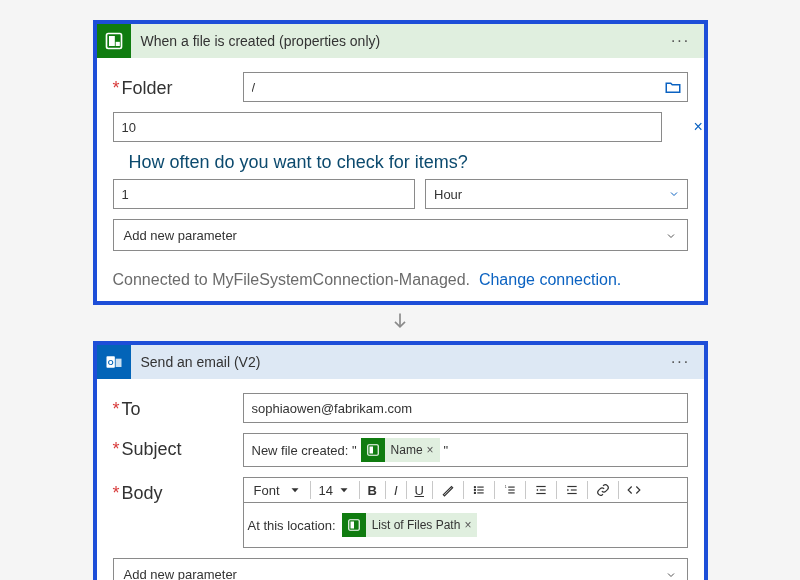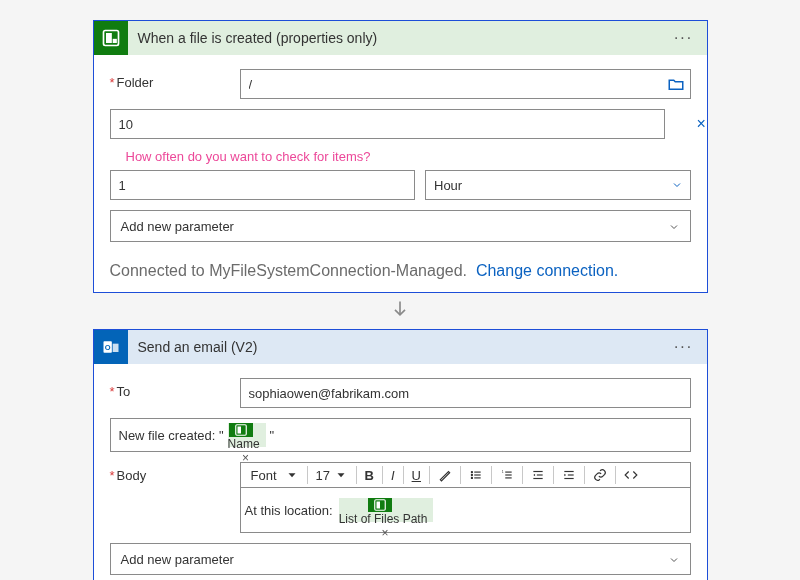--- a/index.html
+++ b/index.html
@@ -1,47 +1,47 @@
 <!DOCTYPE html>
 <html><head>
 <meta charset="utf-8">
 <style>
   * { box-sizing: border-box; margin: 0; padding: 0; font-family: "Segoe UI", Arial, sans-serif; }
   body { background: #f5f5f5; width: 800px; height: 580px; padding: 20px 0; display: flex; flex-direction: column; align-items: center; }
-  .card { width: 615px; border: 1px solid #1d4ed8; background: #fff; }
+  .card { width: 615px; border: 4px solid #1d4ed8; background: #fff; }
   .card-header { height: 34px; display: flex; align-items: center; padding: 0 10px 0 0; font-size: 14px; }
   .card-header.green { background: #e0efdf; }
   .card-header.blue  { background: #dde8f4; }
   .hdr-icon { width: 34px; height: 34px; display: flex; align-items: center; justify-content: center; margin-right: 10px; }
   .hdr-icon.green { background: #107c10; }
   .hdr-icon.blue  { background: #0364b8; }
   .hdr-icon svg { width: 20px; height: 20px; }
   .hdr-title { flex: 1; color: #333; }
   .more-btn { cursor: pointer; color: #555; font-size: 16px; letter-spacing: 1px; padding: 0 4px; }
   .card-body { padding: 14px 16px 10px 16px; font-size: 13px; color: #333; }
   .row { display: flex; align-items: flex-start; margin-bottom: 10px; }
-  .label { width: 130px; padding-top: 6px; font-size: 13px; color: #333; }
+  .label { width: 130px; padding-top: 6px; font-size: 18px; color: #333; }
   .req::before { content: "*"; color: #d83b3b; margin-right: 2px; }
   .field { flex: 1; position: relative; }
   .input-box { width: 100%; height: 30px; border: 1px solid #8a8a8a; padding: 0 30px 0 8px; font-size: 13px; color: #333; background: #fff; }
   .icon-right { position: absolute; right: 6px; top: 6px; width: 18px; height: 18px; display: flex; align-items: center; justify-content: center; cursor: pointer; }
   .close-x { position: absolute; right: -24px; top: 6px; width: 18px; height: 18px; color: #0b62c1; cursor: pointer; font-size: 16px; }
-  .section-label { font-size: 13px; margin: 4px 0 6px 0; color: #ec4899; padding-left: 16px; }
+  .section-label { font-size: 18px; margin: 4px 0 6px 0; color: #0c4a6e; padding-left: 16px; }
   .split-row { display: flex; gap: 10px; margin-bottom: 10px; }
   .split-row .input-box { flex: 1; }
   .select-box { position: relative; flex: 1; }
   .chevron { position: absolute; right: 8px; top: 9px; width: 12px; height: 12px; }
   .add-param { height: 32px; border: 1px solid #8a8a8a; display: flex; align-items: center; padding: 8px 10px; font-size: 13px; color: #333; margin-top: 4px; cursor: pointer; position: relative; }
   .add-param .chevron { right: 10px; top: 10px; }
   .footer { font-size: 16px; color: #6b6b6b; padding: 10px 16px 12px 16px; border-top: none; }
   .footer a { color: #0b62c1; text-decoration: none; cursor: pointer; }
   .arrow-down { margin: 6px 0; }
   .arrow-down svg { width: 20px; height: 20px; }
   .token-box { min-height: 32px; border: 1px solid #8a8a8a; padding: 4px 8px; display: flex; align-items: center; flex-wrap: wrap; gap: 4px; font-size: 13px; }
-  .token { display: inline-flex; align-items: center; background: #e0efdf; height: 24px; padding-right: 6px; font-size: 12px; flex-direction: column; }
+  .token { display: inline-flex; align-items: center; background: #e0efdf; height: 24px; padding-right: 6px; font-size: 12px; }
   .token-icon { width: 24px; height: 24px; background: #107c10; display: flex; align-items: center; justify-content: center; margin-right: 6px; }
   .token-icon svg { width: 14px; height: 14px; }
   .token-x { margin-left: 4px; cursor: pointer; color: #555; }
   .toolbar { height: 26px; border: 1px solid #8a8a8a; display: flex; align-items: center; padding: 0 6px; gap: 2px; }
   .tb-item { height: 22px; display: flex; align-items: center; padding: 0 4px; cursor: pointer; font-size: 13px; }
   .tb-sep { width: 1px; height: 18px; background: #c8c8c8; margin: 0 2px; }
   .tb-item svg { width: 14px; height: 14px; }
   .tb-font { min-width: 56px; justify-content: space-between; }
   .body-area { border: 1px solid #8a8a8a; border-top: none; padding: 10px 4px; display: flex; align-items: center; gap: 6px; font-size: 13px; }
   .folder-icon svg { stroke: #0b62c1; }
@@ -124,20 +124,21 @@
     </div>
     <div class="hdr-title">Send an email (V2)</div>
     <div class="more-btn">···</div>
   </div>
   <div class="card-body">
     <div class="row">
       <div class="label req">To</div>
       <div class="field"><input class="input-box" value="sophiaowen@fabrikam.com" style=""></div>
     </div>
     <div class="row">
+      <div class="label req">Subject</div>
       <div class="field">
         <div class="token-box">
           <span>New file created: "</span>
           <span class="token">
             <span class="token-icon">
                 <svg viewBox="0 0 24 24" fill="none" stroke="#fff" stroke-width="2">
                   <rect x="3" y="3" width="18" height="18" rx="2"></rect>
                   <rect x="6" y="6" width="6" height="12" fill="#fff" stroke="none"></rect>
                 </svg>
               </span>
@@ -152,21 +153,21 @@
       <div class="label req">Body</div>
       <div class="field">
         <div class="toolbar">
           <div class="tb-item tb-font">
               <span>Font</span>
               <svg viewBox="0 0 24 24" fill="#333">
                 <polygon points="6,9 18,9 12,16"></polygon>
               </svg>
             </div>
           <div class="tb-sep"></div>
-          <div class="tb-item"><span>17</span>&nbsp;<svg viewBox="0 0 24 24" fill="#333">
+          <div class="tb-item"><span>14</span>&nbsp;<svg viewBox="0 0 24 24" fill="#333">
                 <polygon points="6,9 18,9 12,16"></polygon>
               </svg></div>
           <div class="tb-sep"></div>
           <div class="tb-item" style="font-weight:bold">B</div>
           <div class="tb-sep"></div>
           <div class="tb-item" style="font-style:italic">I</div>
           <div class="tb-sep"></div>
           <div class="tb-item" style="text-decoration:underline">U</div>
           <div class="tb-sep"></div>
           <div class="tb-item">

